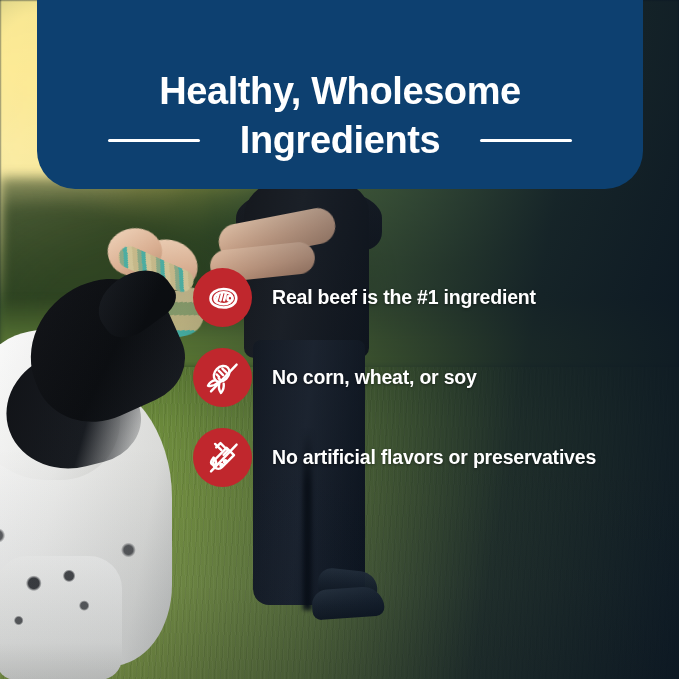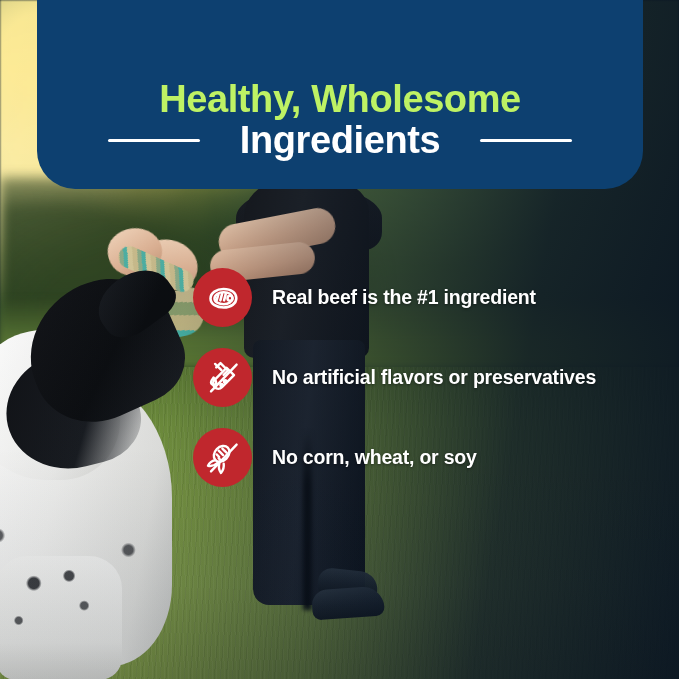--- a/index.html
+++ b/index.html
@@ -238,27 +238,27 @@
     background: #0d4070;
     border-radius: 0 0 38px 38px;
     display: flex;
     flex-direction: column;
     align-items: center;
     justify-content: flex-end;
     padding-bottom: 28px;
     box-sizing: border-box;
   }
   .title-line-1 {
-    color: #bef264;
+    color: #ffffff;
     font-size: 38px;
     font-weight: bold;
     letter-spacing: -0.4px;
     line-height: 1.08;
     text-align: center;
-    margin-bottom: 0;
+    margin-bottom: 8px;
   }
   .title-row-2 {
     display: flex;
     align-items: center;
     justify-content: center;
     gap: 40px;
     width: 100%;
   }
   .rule {
     display: block;
@@ -366,43 +366,43 @@
           <path d="M11.5 20.4c0-3.6 4.3-6.1 9.1-6.1 5.2 0 8.8 2.4 8.8 6 0 3.4-3.7 5.9-8.7 5.9-4.8 0-9.2-2.2-9.2-5.8z"></path>
           <path d="M15.3 16.6l-1.6 5.6"></path>
           <path d="M19 16.1l-1.6 6.2"></path>
           <path d="M22.7 16.1l-1.6 6.2"></path>
           <circle cx="27" cy="20.2" r="2.5"></circle>
         </svg>
       </span>
       <span class="bullet-text">Real beef is the #1 ingredient</span>
     </div>
 
+
+    <div class="bullet-row">
+      <span class="icon-circle">
+        <svg width="42" height="42" viewBox="0 0 42 42" fill="none" stroke="#ffffff" stroke-width="2.4" stroke-linecap="round" stroke-linejoin="round">
+          <path d="M25.8 10.6c2.6 2.6 2 7.6-1.4 11.1-3.4 3.4-8.4 4-11 1.4-2.6-2.6-2-7.6 1.4-11.1 3.4-3.4 8.4-4 11-1.4z"></path>
+          <path d="M16.6 13.6l2.6 2.6M20.4 11.6l2.7 2.7M14.6 17.4l2.6 2.6M18.4 15.4l2.7 2.7M16.6 21.2l2.2 2.2M22.3 13.4l2.2 2.2"></path>
+          <path d="M13.4 23.1c-3.2.6-6.2 2.8-7.4 5.6 3.1.6 6.8-.4 9.2-2.6"></path>
+          <path d="M17.3 26.6c-.8 3.2-.2 6.9 1.7 9.3 2.1-2.4 3.1-6 2.7-9.2"></path>
+          <path d="M34.6 7.6L9 34.4"></path>
+        </svg>
+      </span>
+      <span class="bullet-text">No corn, wheat, or soy</span>
+    </div>
 
     <div class="bullet-row">
       <span class="icon-circle">
         <svg width="42" height="42" viewBox="0 0 42 42" fill="none" stroke="#ffffff" stroke-width="2.4" stroke-linecap="round" stroke-linejoin="round">
           <path d="M16.1 8.6l7.4 7.4-12 12a5.2 5.2 0 0 1-7.4-7.4z" transform="translate(8.5 2.2) rotate(0)"></path>
           <path d="M14.2 10.4l4.3-4.3 7.4 7.4-4.3 4.3"></path>
           <path d="M13.1 6.9l6.3 6.3"></path>
           <circle cx="23.2" cy="24.4" r="1.3"></circle>
           <circle cx="19.4" cy="28.1" r="1.1"></circle>
           <path d="M11.6 20.4c-1.8 2.3-2.6 3.7-2.6 4.8a2.6 2.6 0 1 0 5.2 0c0-1.1-.8-2.5-2.6-4.8z"></path>
           <path d="M34.6 7.6L9 34.4"></path>
         </svg>
       </span>
       <span class="bullet-text">No artificial flavors or preservatives</span>
     </div>
 
-    <div class="bullet-row">
-      <span class="icon-circle">
-        <svg width="42" height="42" viewBox="0 0 42 42" fill="none" stroke="#ffffff" stroke-width="2.4" stroke-linecap="round" stroke-linejoin="round">
-          <path d="M25.8 10.6c2.6 2.6 2 7.6-1.4 11.1-3.4 3.4-8.4 4-11 1.4-2.6-2.6-2-7.6 1.4-11.1 3.4-3.4 8.4-4 11-1.4z"></path>
-          <path d="M16.6 13.6l2.6 2.6M20.4 11.6l2.7 2.7M14.6 17.4l2.6 2.6M18.4 15.4l2.7 2.7M16.6 21.2l2.2 2.2M22.3 13.4l2.2 2.2"></path>
-          <path d="M13.4 23.1c-3.2.6-6.2 2.8-7.4 5.6 3.1.6 6.8-.4 9.2-2.6"></path>
-          <path d="M17.3 26.6c-.8 3.2-.2 6.9 1.7 9.3 2.1-2.4 3.1-6 2.7-9.2"></path>
-          <path d="M34.6 7.6L9 34.4"></path>
-        </svg>
-      </span>
-      <span class="bullet-text">No corn, wheat, or soy</span>
-    </div>
-
   </div>
 </div>
 
 </body></html>

